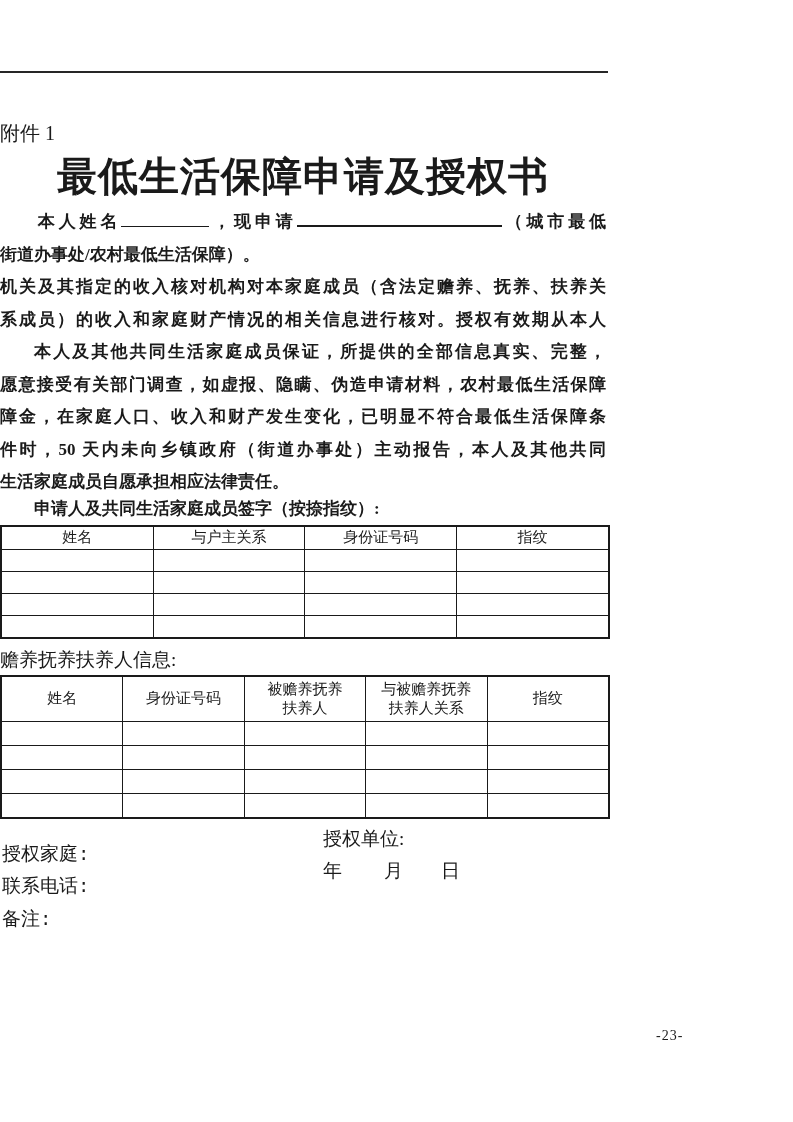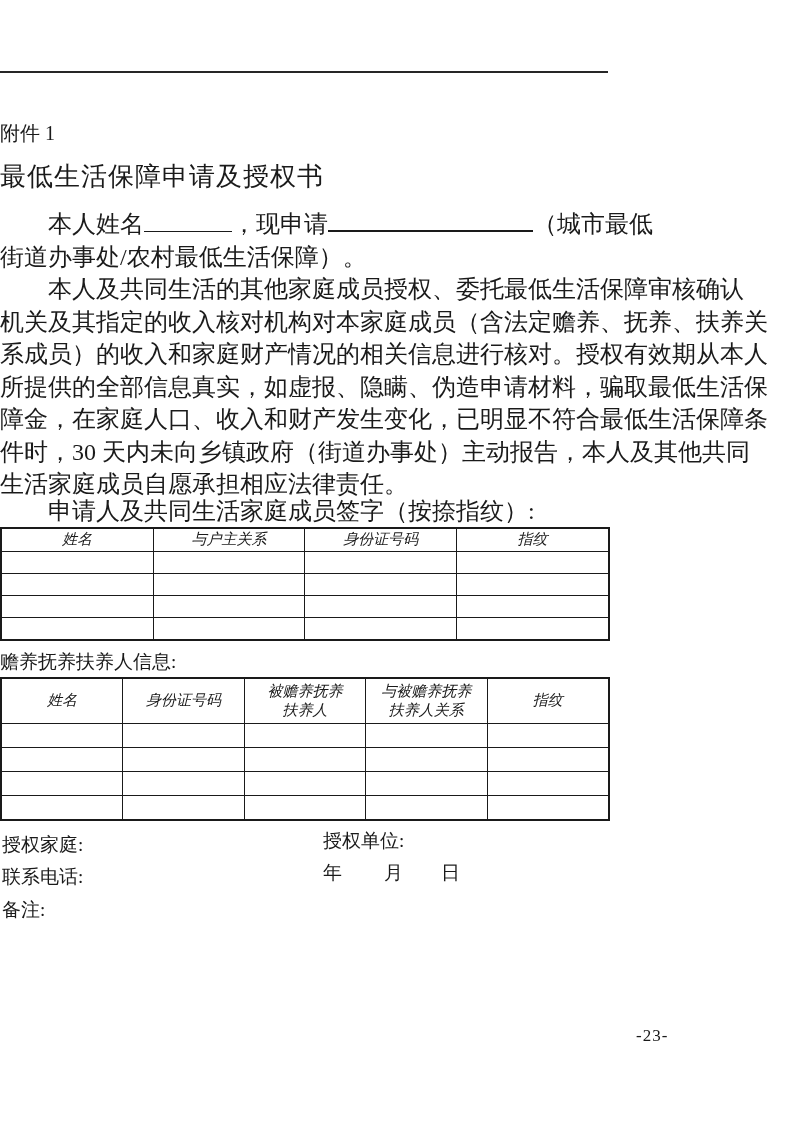--- a/index.html
+++ b/index.html
@@ -7,81 +7,81 @@
     position:relative;
     width:793px;height:1122px;
     background:#ffffff;
     font-family:"Liberation Serif", serif;
     color:#1a1a1a;
     overflow:hidden;
   }
   .content{width:606px;}
   .top-rule{margin-top:71px;margin-left:-3px;width:611px;height:2px;background:#262626;}
   .attachment{margin-top:48px;font-size:20px;line-height:24px;}
-  .doc-title{margin:14px 0 0 0;font-size:26px;line-height:36px;font-weight:normal;text-align:left;letter-spacing:1px;}
-  .body-text{font-size:24px;line-height:32.5px;}
+  .doc-title{margin:14px 0 0 0;font-size:40px;line-height:36px;font-weight:bold;text-align:center;letter-spacing:1px;}
+  .body-text{font-size:17px;line-height:32.5px;font-weight:bold;}
   .line{white-space:nowrap;}
   .jl{text-align:justify;text-align-last:justify;}
   .jl-last{text-align-last:left;}
   .fl{text-indent:2em;}
   .p1{margin-top:11px;}
   .ind{display:inline-block;width:2em;}
   .blank{display:inline-block;vertical-align:baseline;height:1em;}
   .blank1{width:88px;border-bottom:1.5px solid #1a1a1a;}
   .blank2{width:205px;border-bottom:2.5px solid #1a1a1a;}
   .sig-line{margin-top:-5px;line-height:30px;}
   table{border-collapse:collapse;table-layout:fixed;width:610px;margin-left:0;}
   table{border:2px solid #1a1a1a;}
-  td{border:1px solid #1a1a1a;text-align:center;vertical-align:middle;padding:0;font-style:italic;}
+  td{border:1px solid #1a1a1a;text-align:center;vertical-align:middle;padding:0;}
   .t1{margin-top:1px;}
   .t1 td.hd{height:22px;font-size:15px;}
   .t1 td.bd{height:21px;}
   .t1 td{width:25%;}
   .sec2-title{margin-top:9px;font-size:19px;line-height:24px;}
   .t2{margin-top:3px;}
   .t2 td{width:20%;}
   .t2 td.hd{height:44px;font-size:15px;}
   .t2 td.hd div{line-height:19px;}
   .t2 td.hd div:empty{display:none;}
   .t2 td.bd{height:23px;}
   .footer{margin-top:4px;font-size:19px;}
   .footer-row{position:relative;height:32.5px;line-height:32.5px;}
-  .fr-left{position:absolute;left:2px;top:4px;}
+  .fr-left{position:absolute;left:2px;top:16px;font-family:Liberation Mono, monospace;}
   .fr-right{position:absolute;left:323px;top:0;}
   .ymd-month{margin-left:42px;}
   .ymd-day{margin-left:38px;}
-  .pagenum{position:absolute;left:636px;top:1026px;font-size:17px;line-height:20px;letter-spacing:1px;}
+  .pagenum{position:absolute;left:656px;top:1026px;font-size:14px;line-height:20px;letter-spacing:1px;}
 </style>
 </head>
 <body>
 
 <div class="page">
   <div class="content">
 
     <div class="top-rule"></div>
 
     <div class="attachment">附件 1</div>
 
     <h1 class="doc-title">最低生活保障申请及授权书</h1>
 
     <div class="body-text p1">
       <div class="line jl"><span class="ind"></span><span>本人姓名</span><span class="blank blank1"></span><span>，现申请</span><span class="blank blank2"></span><span>（城市最低</span></div>
       <div class="line jl jl-last">街道办事处/农村最低生活保障）。</div>
     </div>
 
     <div class="body-text">
-      <div class="line jl fl">本人及共同生活的其他家庭成员授权、委托最低生活保障审核确认</div>
       <div class="line jl">机关及其指定的收入核对机构对本家庭成员（含法定赡养、抚养、扶养关</div>
       <div class="line jl">系成员）的收入和家庭财产情况的相关信息进行核对。授权有效期从本人</div>
     </div>
 
     <div class="body-text">
-      <div class="line jl">所提供的全部信息真实，如虚报、隐瞒、伪造申请材料，骗取最低生活保</div>
+      <div class="line jl fl">本人及其他共同生活家庭成员保证，所提供的全部信息真实、完整，</div>
+      <div class="line jl">愿意接受有关部门调查，如虚报、隐瞒、伪造申请材料，农村最低生活保障</div>
       <div class="line jl">障金，在家庭人口、收入和财产发生变化，已明显不符合最低生活保障条</div>
-      <div class="line jl">件时，30 天内未向乡镇政府（街道办事处）主动报告，本人及其他共同</div>
+      <div class="line jl">件时，50 天内未向乡镇政府（街道办事处）主动报告，本人及其他共同</div>
       <div class="line jl jl-last">生活家庭成员自愿承担相应法律责任。</div>
     </div>
 
     <div class="body-text sig-line fl">申请人及共同生活家庭成员签字（按捺指纹）:</div>
 
     <table class="t1">
       <tbody>
         <tr>
           <td class="hd">姓名</td>
           <td class="hd">与户主关系</td>

